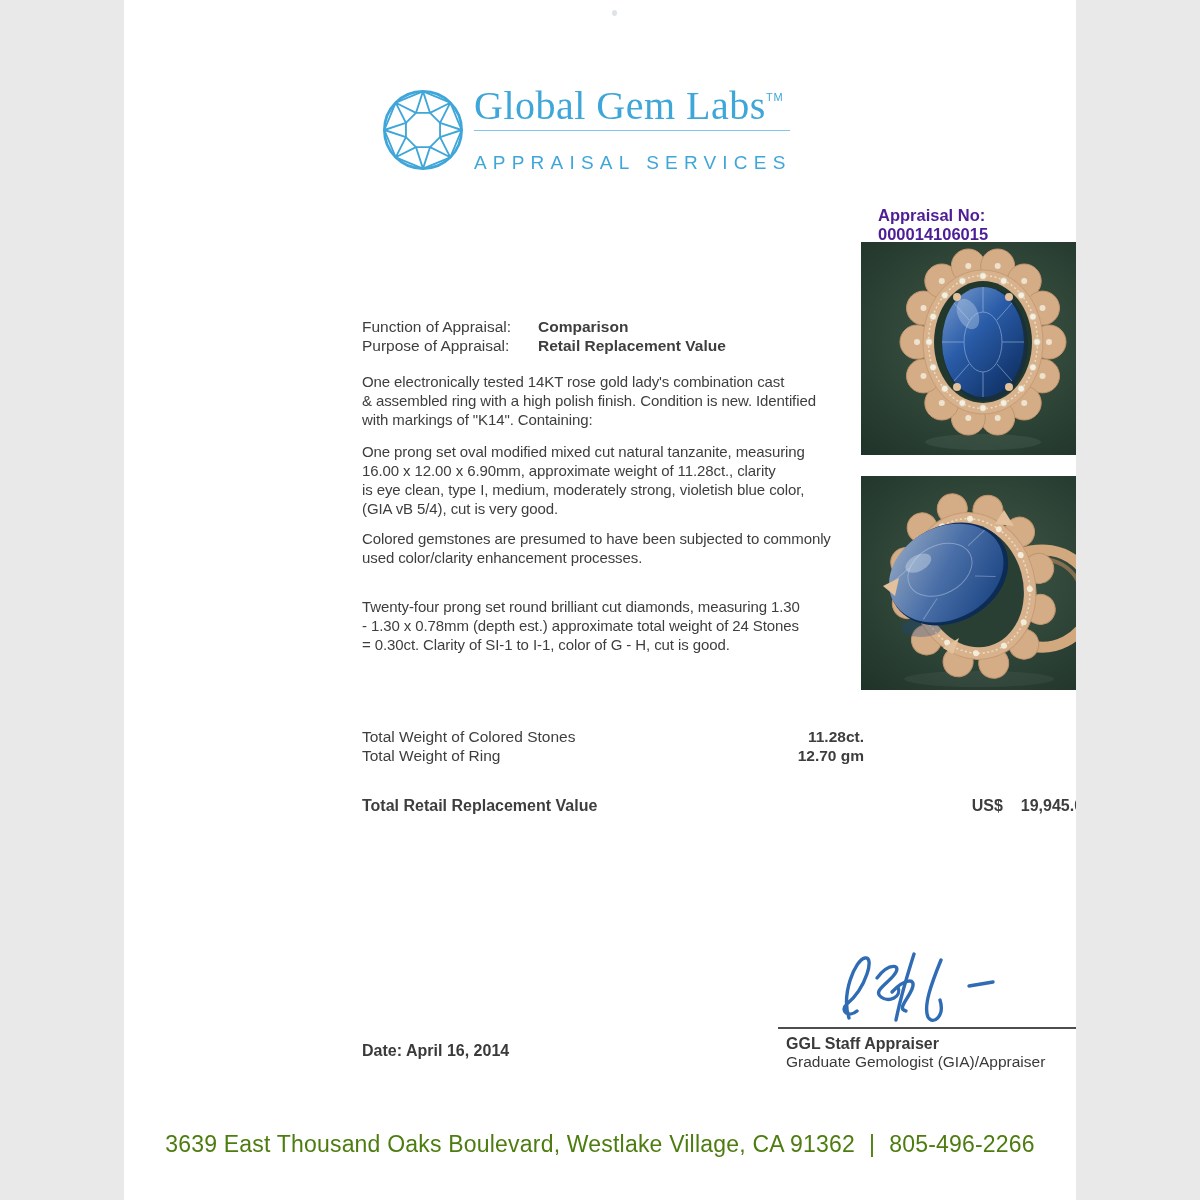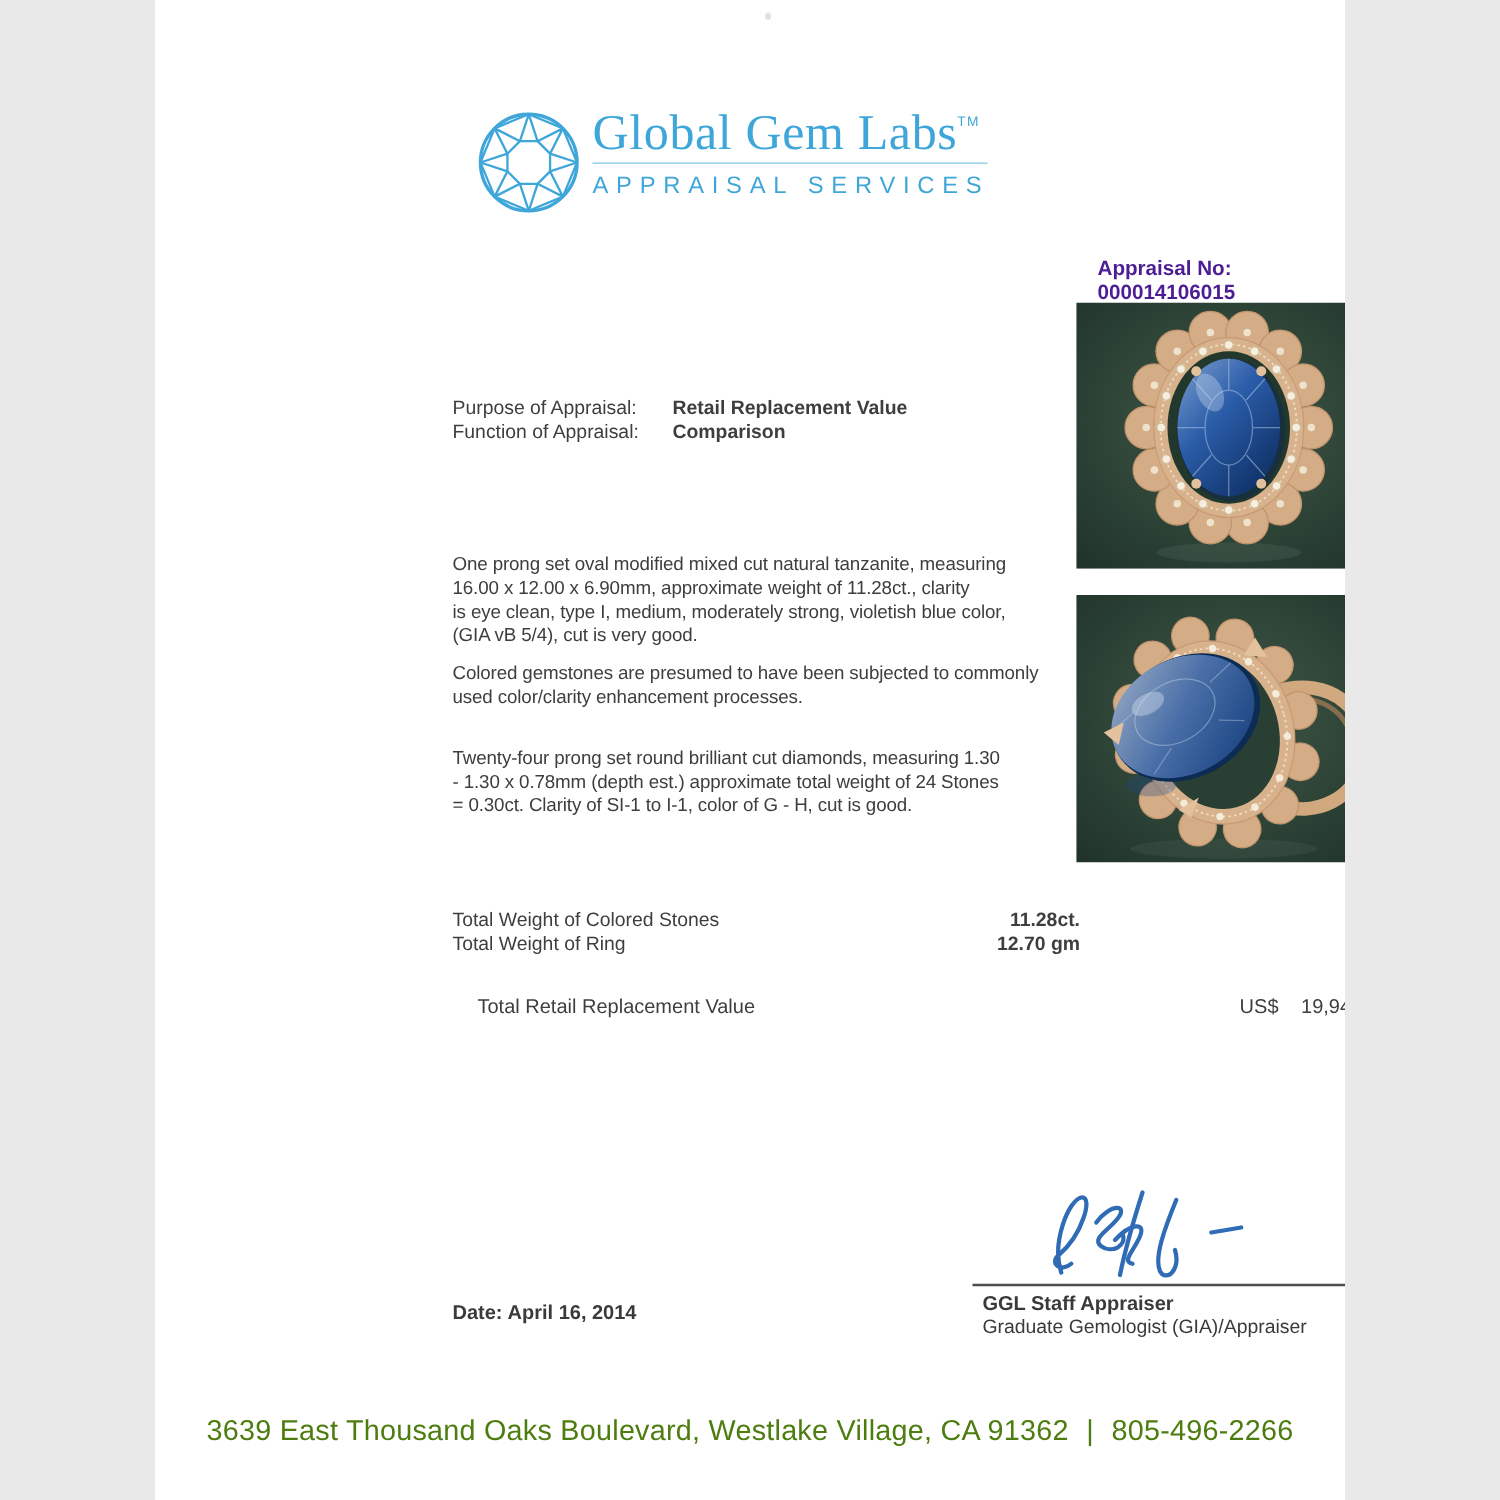--- a/index.html
+++ b/index.html
@@ -13,21 +13,21 @@
     background:#b7c0c9; opacity:.45; border-radius:50%; }
 
   
   .logo-icon { position:absolute; left:257px; top:88px; width:84px; height:84px; }
   .logo-text { position:absolute; left:350px; top:84px; }
   .logo-title-row { display:inline-block; border-bottom:1.5px solid rgba(63,166,217,.65);
     padding-bottom:2px; padding-right:6px; }
   .logo-title { font-family:"Liberation Serif", serif; font-size:40px; line-height:44px;
     color:#3fa6d9; letter-spacing:.5px; }
   .logo-tm { font-size:11px; color:#3fa6d9; vertical-align:18px; letter-spacing:1px; }
-  .logo-sub { margin-top:7px; font-size:19px; letter-spacing:6.2px; color:#3fa6d9; }
+  .logo-sub { margin-top:21px; font-size:19px; letter-spacing:6.2px; color:#3fa6d9; }
 
   
   .appraisal-no { position:absolute; left:754px; top:206px; font-size:16.5px; font-weight:bold; color:#4c1d95; }
 
   
   .photo { position:absolute; left:737px; width:245px; }
   .photo-1 { top:242px; height:213px; }
   .photo-2 { top:476px; height:214px; }
   .photo svg { display:block; width:100%; height:100%; }
 
@@ -44,21 +44,21 @@
   .para-3 { top:529px; }
   .para-4 { top:597px; }
 
   
   .totals { position:absolute; left:238px; top:728px; width:502px; font-size:15.5px; line-height:18.5px; }
   .totals-row { display:flex; }
   .totals-label { flex:1; }
   .totals-value { font-weight:bold; text-align:right; }
 
   .grand { position:absolute; left:238px; top:797px; width:730px; display:flex;
-    font-size:16px; font-weight:normal;margin-left:20px; }
+    font-size:16px; font-weight:bold; }
   .grand-label { flex:1; }
   .grand-currency { margin-right:18px; }
 
   
   .sig-svg { position:absolute; left:695px; top:946px; width:195px; height:84px; }
   .sig-line { position:absolute; left:654px; top:1027px; width:322px; height:2px; background:#4d4d4d; }
   .appraiser-name { position:absolute; left:662px; top:1035px; font-size:16px; font-weight:bold; color:#3a3a3a; }
   .appraiser-title { position:absolute; left:662px; top:1053px; font-size:15.5px; color:#3a3a3a; }
   .date-row { position:absolute; left:238px; top:1042px; font-size:16px; font-weight:bold; color:#3a3a3a; }
   .date-row span { margin-right:4px; }
@@ -245,29 +245,32 @@
       <g fill="#e3c19c">
         <path d="M143,34 L153,50 L134,48 Z"></path>
         <path d="M22,110 L38,102 L34,120 Z"></path>
         <path d="M82,172 L98,162 L92,178 Z"></path>
       </g>
     </svg>
   </div>
 
   <div class="fields">
     <div class="field-row">
+      <span class="field-label">Function of Appraisal:</span>
+      <span class="field-value">Comparison</span>
+    </div>
+    <div class="field-row">
       <span class="field-label">Purpose of Appraisal:</span>
       <span class="field-value">Retail Replacement Value</span>
     </div>
-    <div class="field-row">
-      <span class="field-label">Function of Appraisal:</span>
-      <span class="field-value">Comparison</span>
-    </div>
-  </div>
-
+  </div>
+
+  <div class="para para-1">One electronically tested 14KT rose gold lady's combination cast
+&amp; assembled ring with a high polish finish. Condition is new.   Identified
+with markings of "K14".  Containing:</div>
   <div class="para para-2">One prong set oval modified mixed cut natural tanzanite, measuring
 16.00 x 12.00 x 6.90mm,  approximate weight of 11.28ct., clarity
 is eye clean, type I, medium, moderately strong, violetish blue color,
 (GIA vB 5/4), cut is very good.</div>
   <div class="para para-3">Colored gemstones are presumed to have been subjected to commonly
 used color/clarity enhancement processes.</div>
   <div class="para para-4">Twenty-four prong set round brilliant cut diamonds, measuring 1.30
 - 1.30 x 0.78mm (depth est.) approximate total weight of 24 Stones
 = 0.30ct.  Clarity of SI-1 to I-1, color of G - H, cut is good.</div>
 

